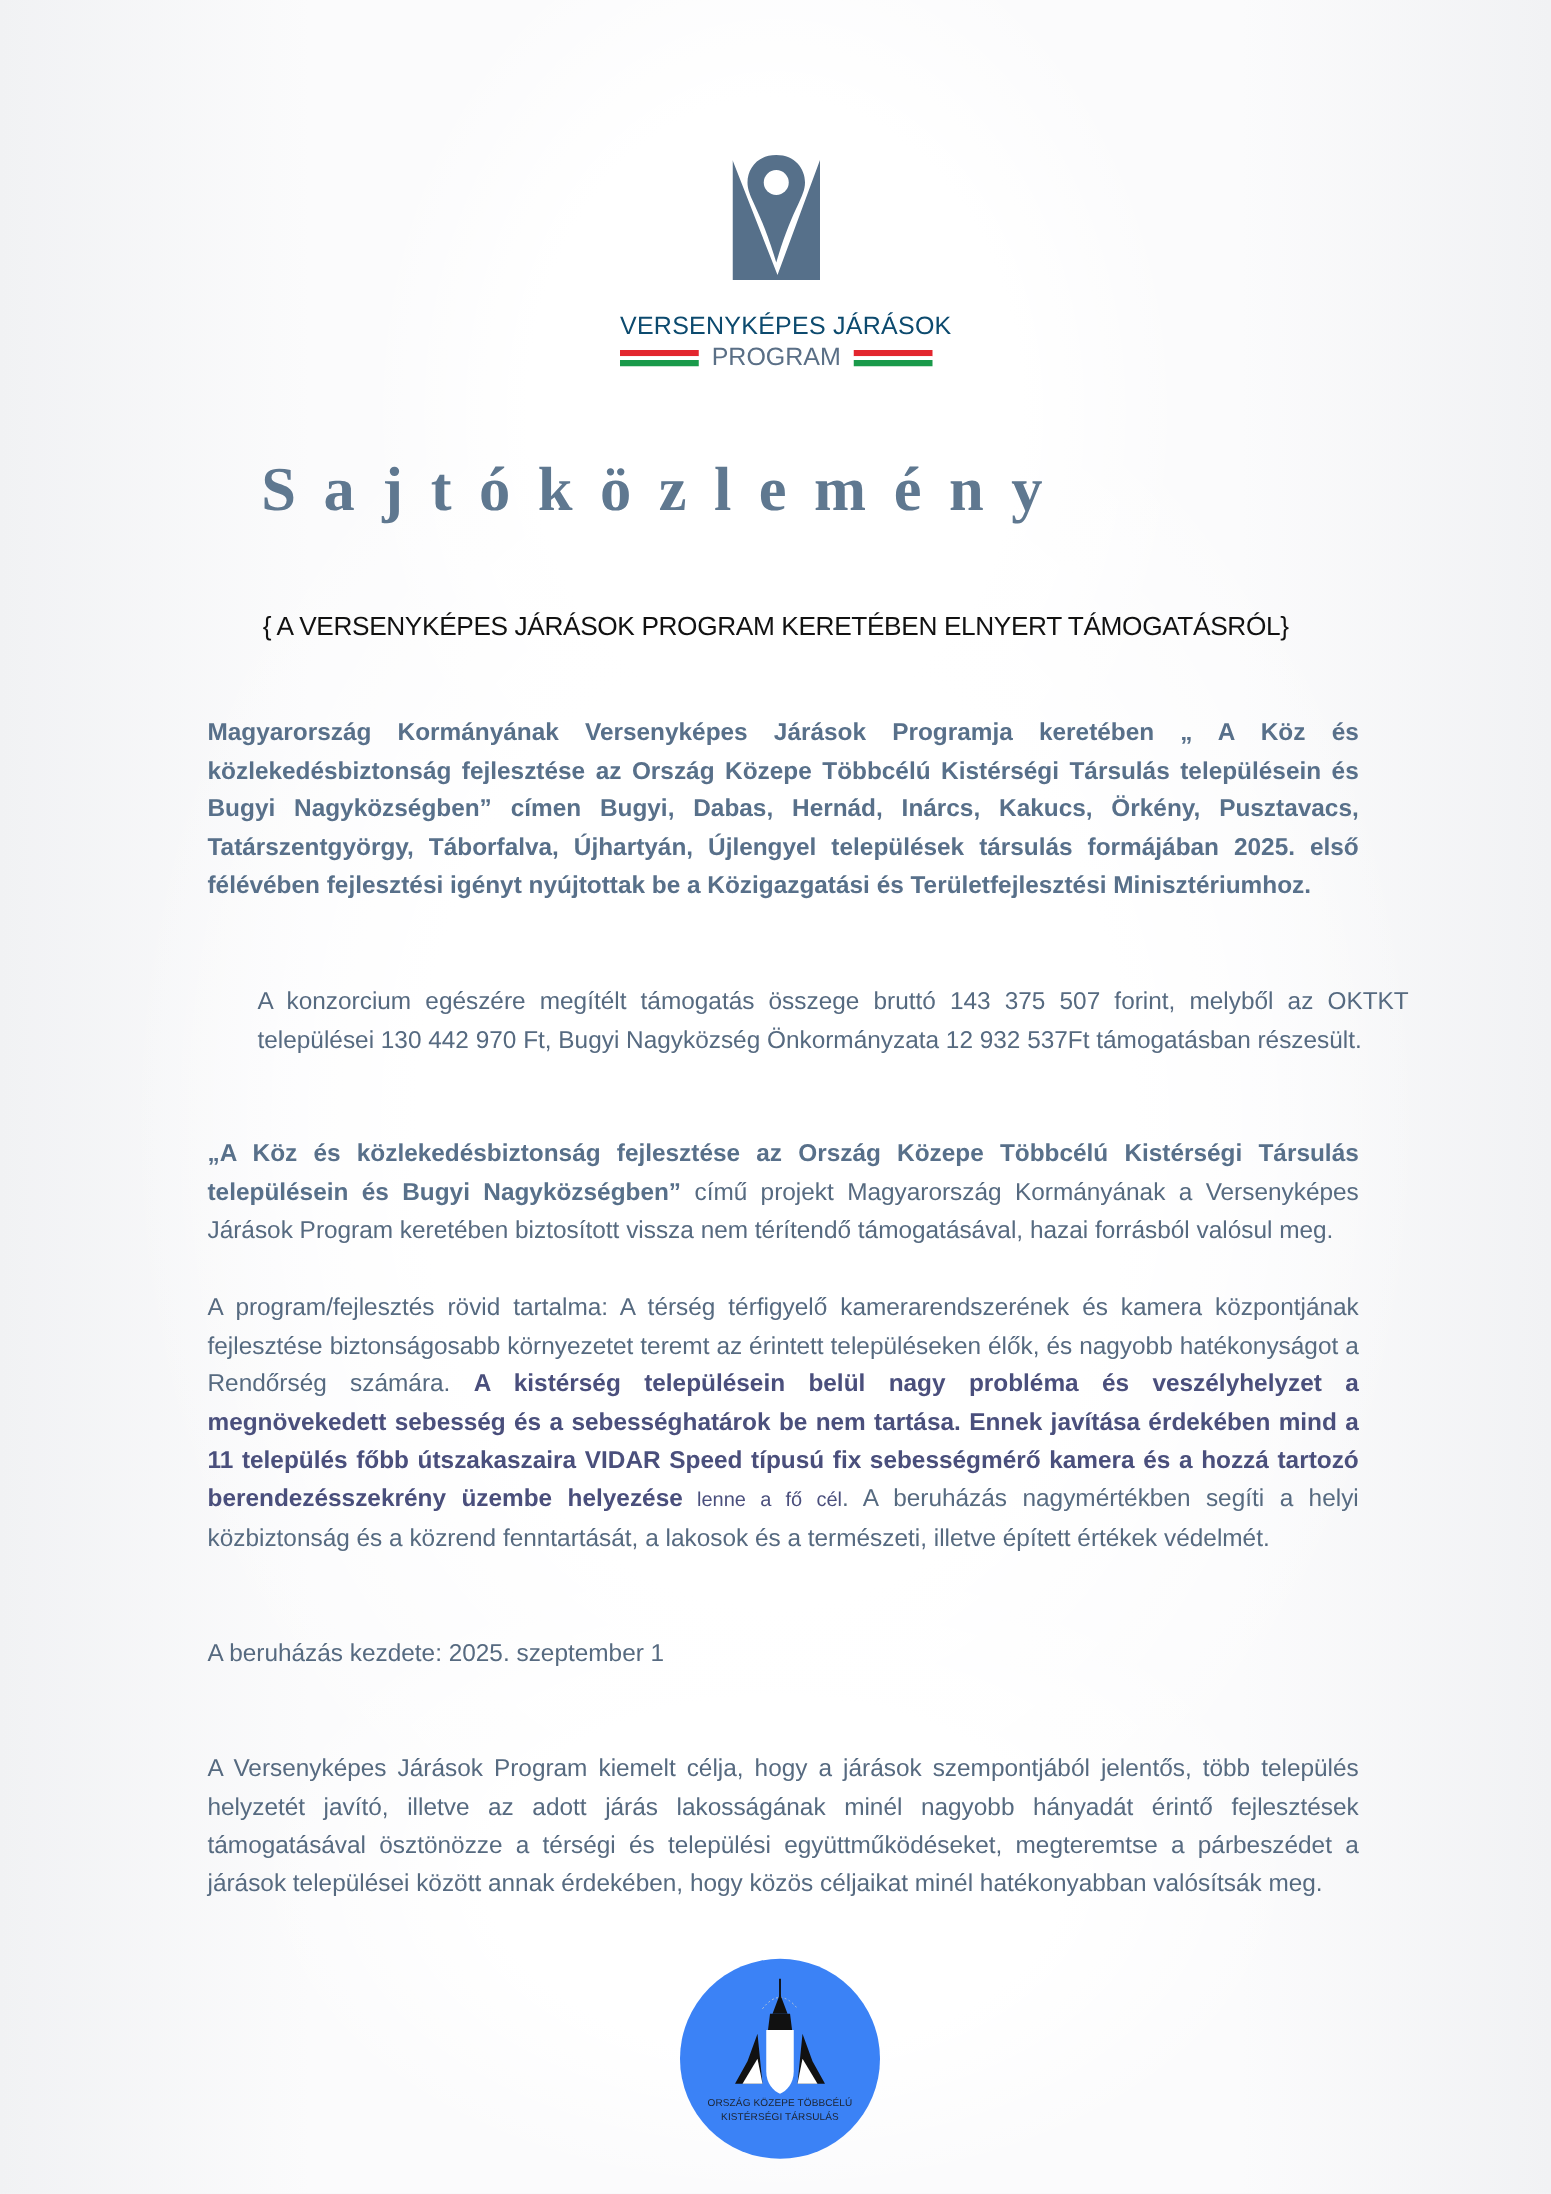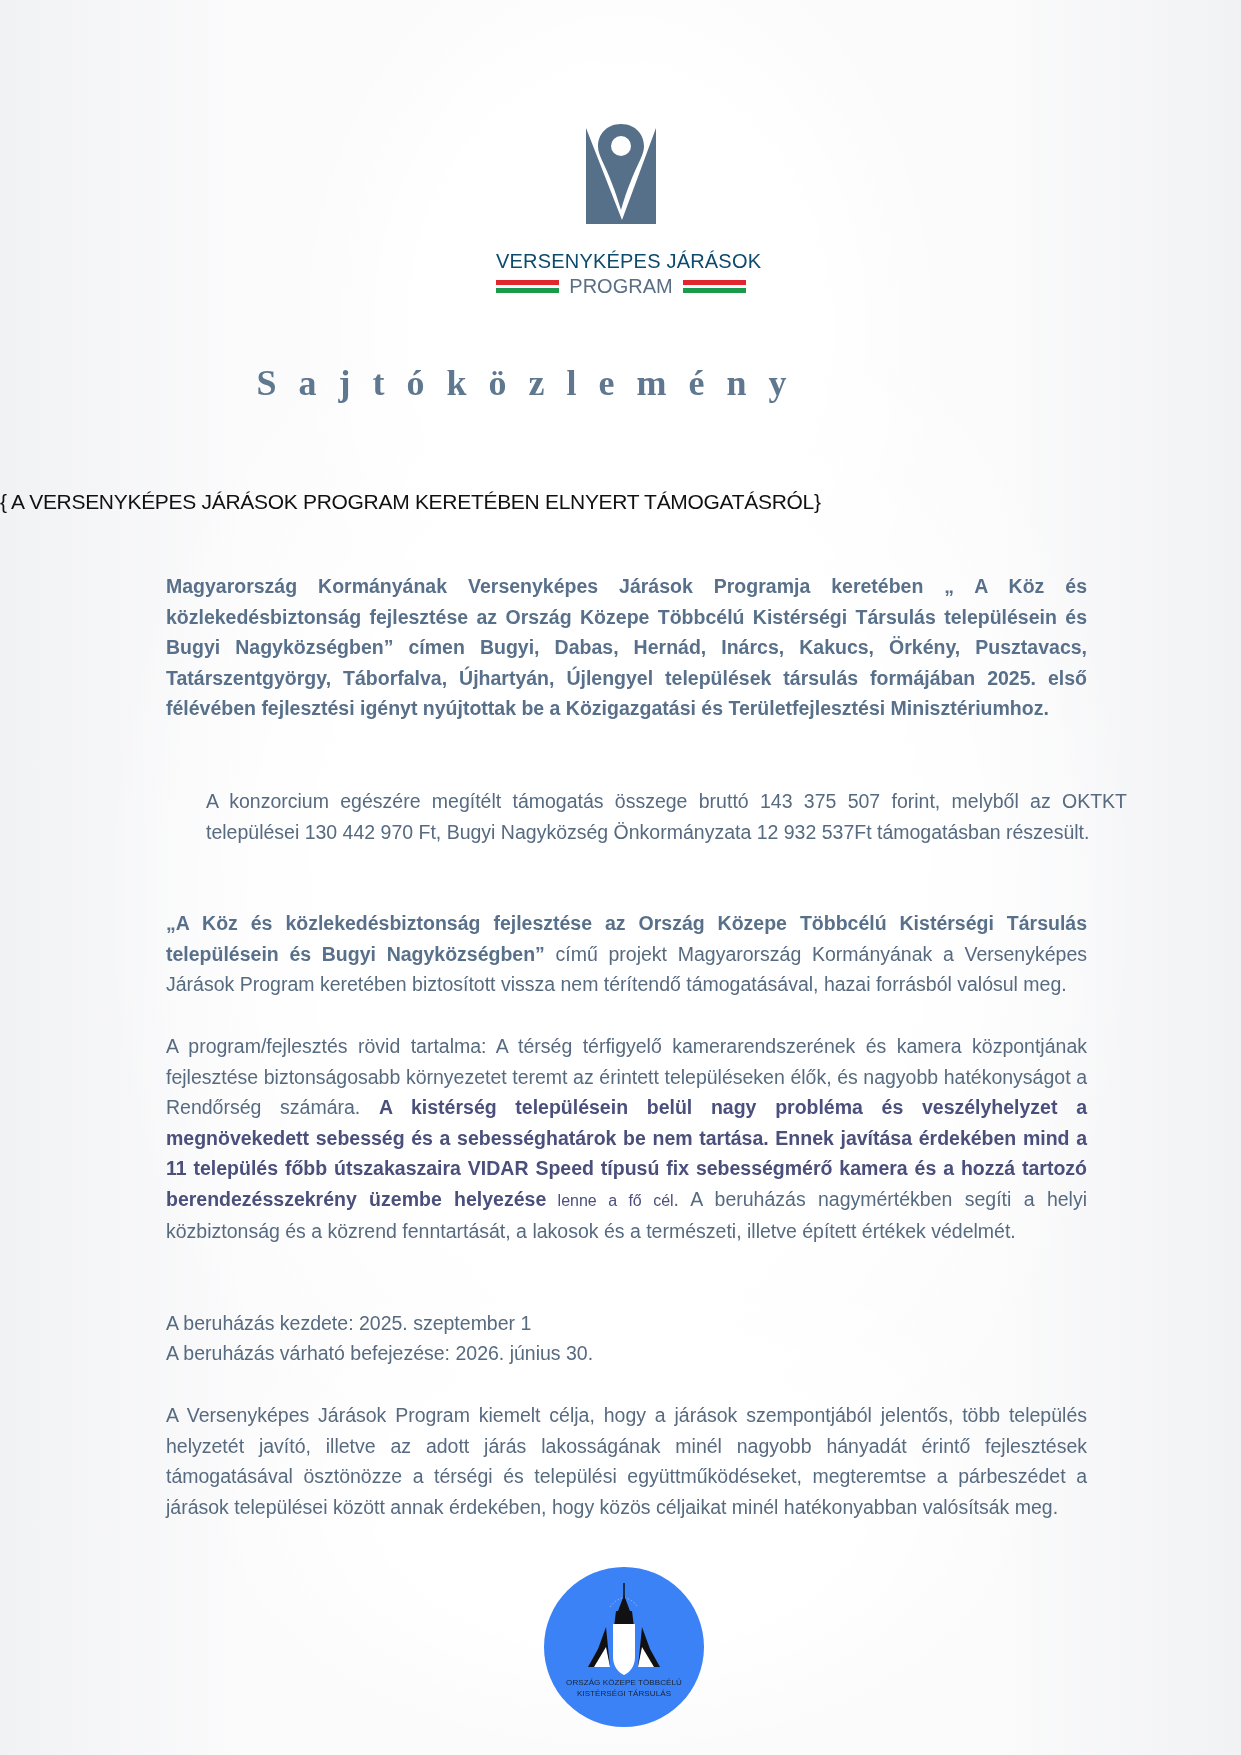--- a/index.html
+++ b/index.html
@@ -30,25 +30,25 @@
     font-size: 20px; color: #5a6f86; margin-top: 2px;
   }
   .flag { display: flex; flex-direction: column; width: 64px; }
   .flag span { display: block; height: 5px; }
   .flag .r { background: #e3262e; }
   .flag .w { background: #ffffff; height: 3px; }
   .flag .g { background: #1a9a4a; }
 
   .title {
     position: absolute; left: 0; width: 1045px; top: 362px; text-align: center;
-    font-family: "Liberation Serif", serif; font-weight: bold; font-size: 36px;
+    font-family: "Liberation Serif", serif; font-weight: bold; font-size: 50px;
     letter-spacing: 22px; color: #5f7890; padding-left: 20px; box-sizing: border-box;
   }
   .subtitle {
-    position: absolute; left: 0; width: 1241px; top: 490px; text-align: left;
+    position: absolute; left: 0; width: 1241px; top: 490px; text-align: center;
     font-size: 21px; color: #111; letter-spacing: -0.3px;
   }
 
   .body-text {
     position: absolute; left: 166px; width: 921px;
     font-size: 19.5px; line-height: 30.5px; text-align: justify; color: #566a80;
   }
   .body-text p { margin: 0; }
   .bold { font-weight: bold; color: #58708a; }
   .bold-purple { font-weight: bold; color: #4a4f7c; }
@@ -115,23 +115,20 @@
     <p><span class="bold">„A Köz és közlekedésbiztonság fejlesztése az Ország Közepe Többcélú Kistérségi Társulás településein és Bugyi Nagyközségben”</span><span> című projekt Magyarország Kormányának a Versenyképes Járások Program keretében biztosított vissza nem térítendő támogatásával, hazai forrásból valósul meg.</span></p>
   </div>
 
   <div class="body-text p4">
     <p><span>A program/fejlesztés rövid tartalma: A térség térfigyelő kamerarendszerének és kamera központjának fejlesztése biztonságosabb környezetet teremt az érintett településeken élők, és nagyobb hatékonyságot a Rendőrség számára. </span><span class="bold-purple">A kistérség településein belül nagy probléma és veszélyhelyzet a megnövekedett sebesség és a sebességhatárok be nem tartása. Ennek javítása érdekében mind a 11 település főbb útszakaszaira VIDAR Speed típusú fix sebességmérő kamera és a hozzá tartozó berendezésszekrény üzembe helyezése</span><span style="font-size:16px;color:#4a4f7c"> lenne a fő cél</span><span>. A beruházás nagymértékben segíti a helyi közbiztonság és a közrend fenntartását, a lakosok és a természeti, illetve épített értékek védelmét.</span></p>
   </div>
 
   <div class="body-text p5">
     <p>A beruházás kezdete: 2025. szeptember 1</p>
   </div>
-  <div class="body-text p6">
-    <p>A beruházás várható befejezése: 2026. június 30.</p>
-  </div>
 
   <div class="body-text p7">
     <p>A Versenyképes Járások Program kiemelt célja, hogy a járások szempontjából jelentős, több település helyzetét javító, illetve az adott járás lakosságának minél nagyobb hányadát érintő fejlesztések támogatásával ösztönözze a térségi és települési együttműködéseket, megteremtse a párbeszédet a járások települései között annak érdekében, hogy közös céljaikat minél hatékonyabban valósítsák meg.</p>
   </div>
 
   <div class="logo-bottom">
     <svg width="160" height="160" viewBox="0 0 160 160">
       <g fill="none" stroke="#b9c6d3" stroke-width="0.8" stroke-dasharray="1.5 2">
         <path d="M66 40 Q80 22 94 40"></path>
       </g>

